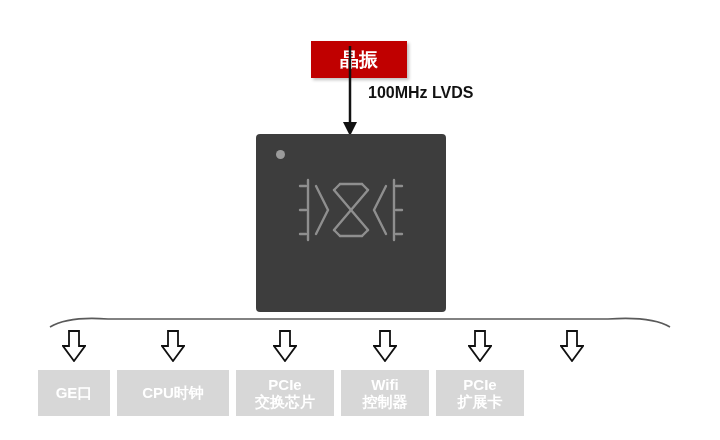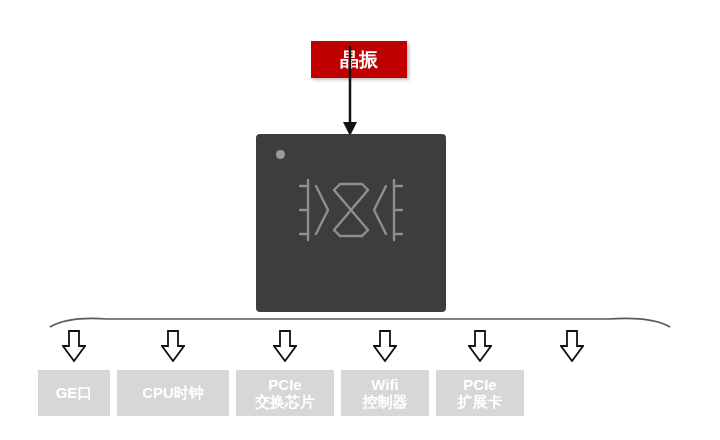--- a/index.html
+++ b/index.html
@@ -64,20 +64,21 @@
 
   <div class="osc-box">
     <span>晶振</span>
   </div>
 
   <svg class="conn" viewBox="0 0 24 90">
     <line x1="12" y1="0" x2="12" y2="80" stroke="#111111" stroke-width="2.5"></line>
     <polygon points="12,90 5,76 19,76" fill="#111111"></polygon>
   </svg>
 
+  <div class="signal-label">100MHz LVDS</div>
 
   <div class="chip">
     <div class="chip-dot"></div>
     <svg class="chip-logo" viewBox="0 0 126 96">
       <g stroke="#8f8f8f" stroke-width="2.4" fill="none" stroke-linecap="round">
 
         <line x1="20" y1="18" x2="20" y2="78"></line>
         <line x1="12" y1="24" x2="18" y2="24"></line>
         <line x1="12" y1="48" x2="18" y2="48"></line>
         <line x1="12" y1="72" x2="18" y2="72"></line>

